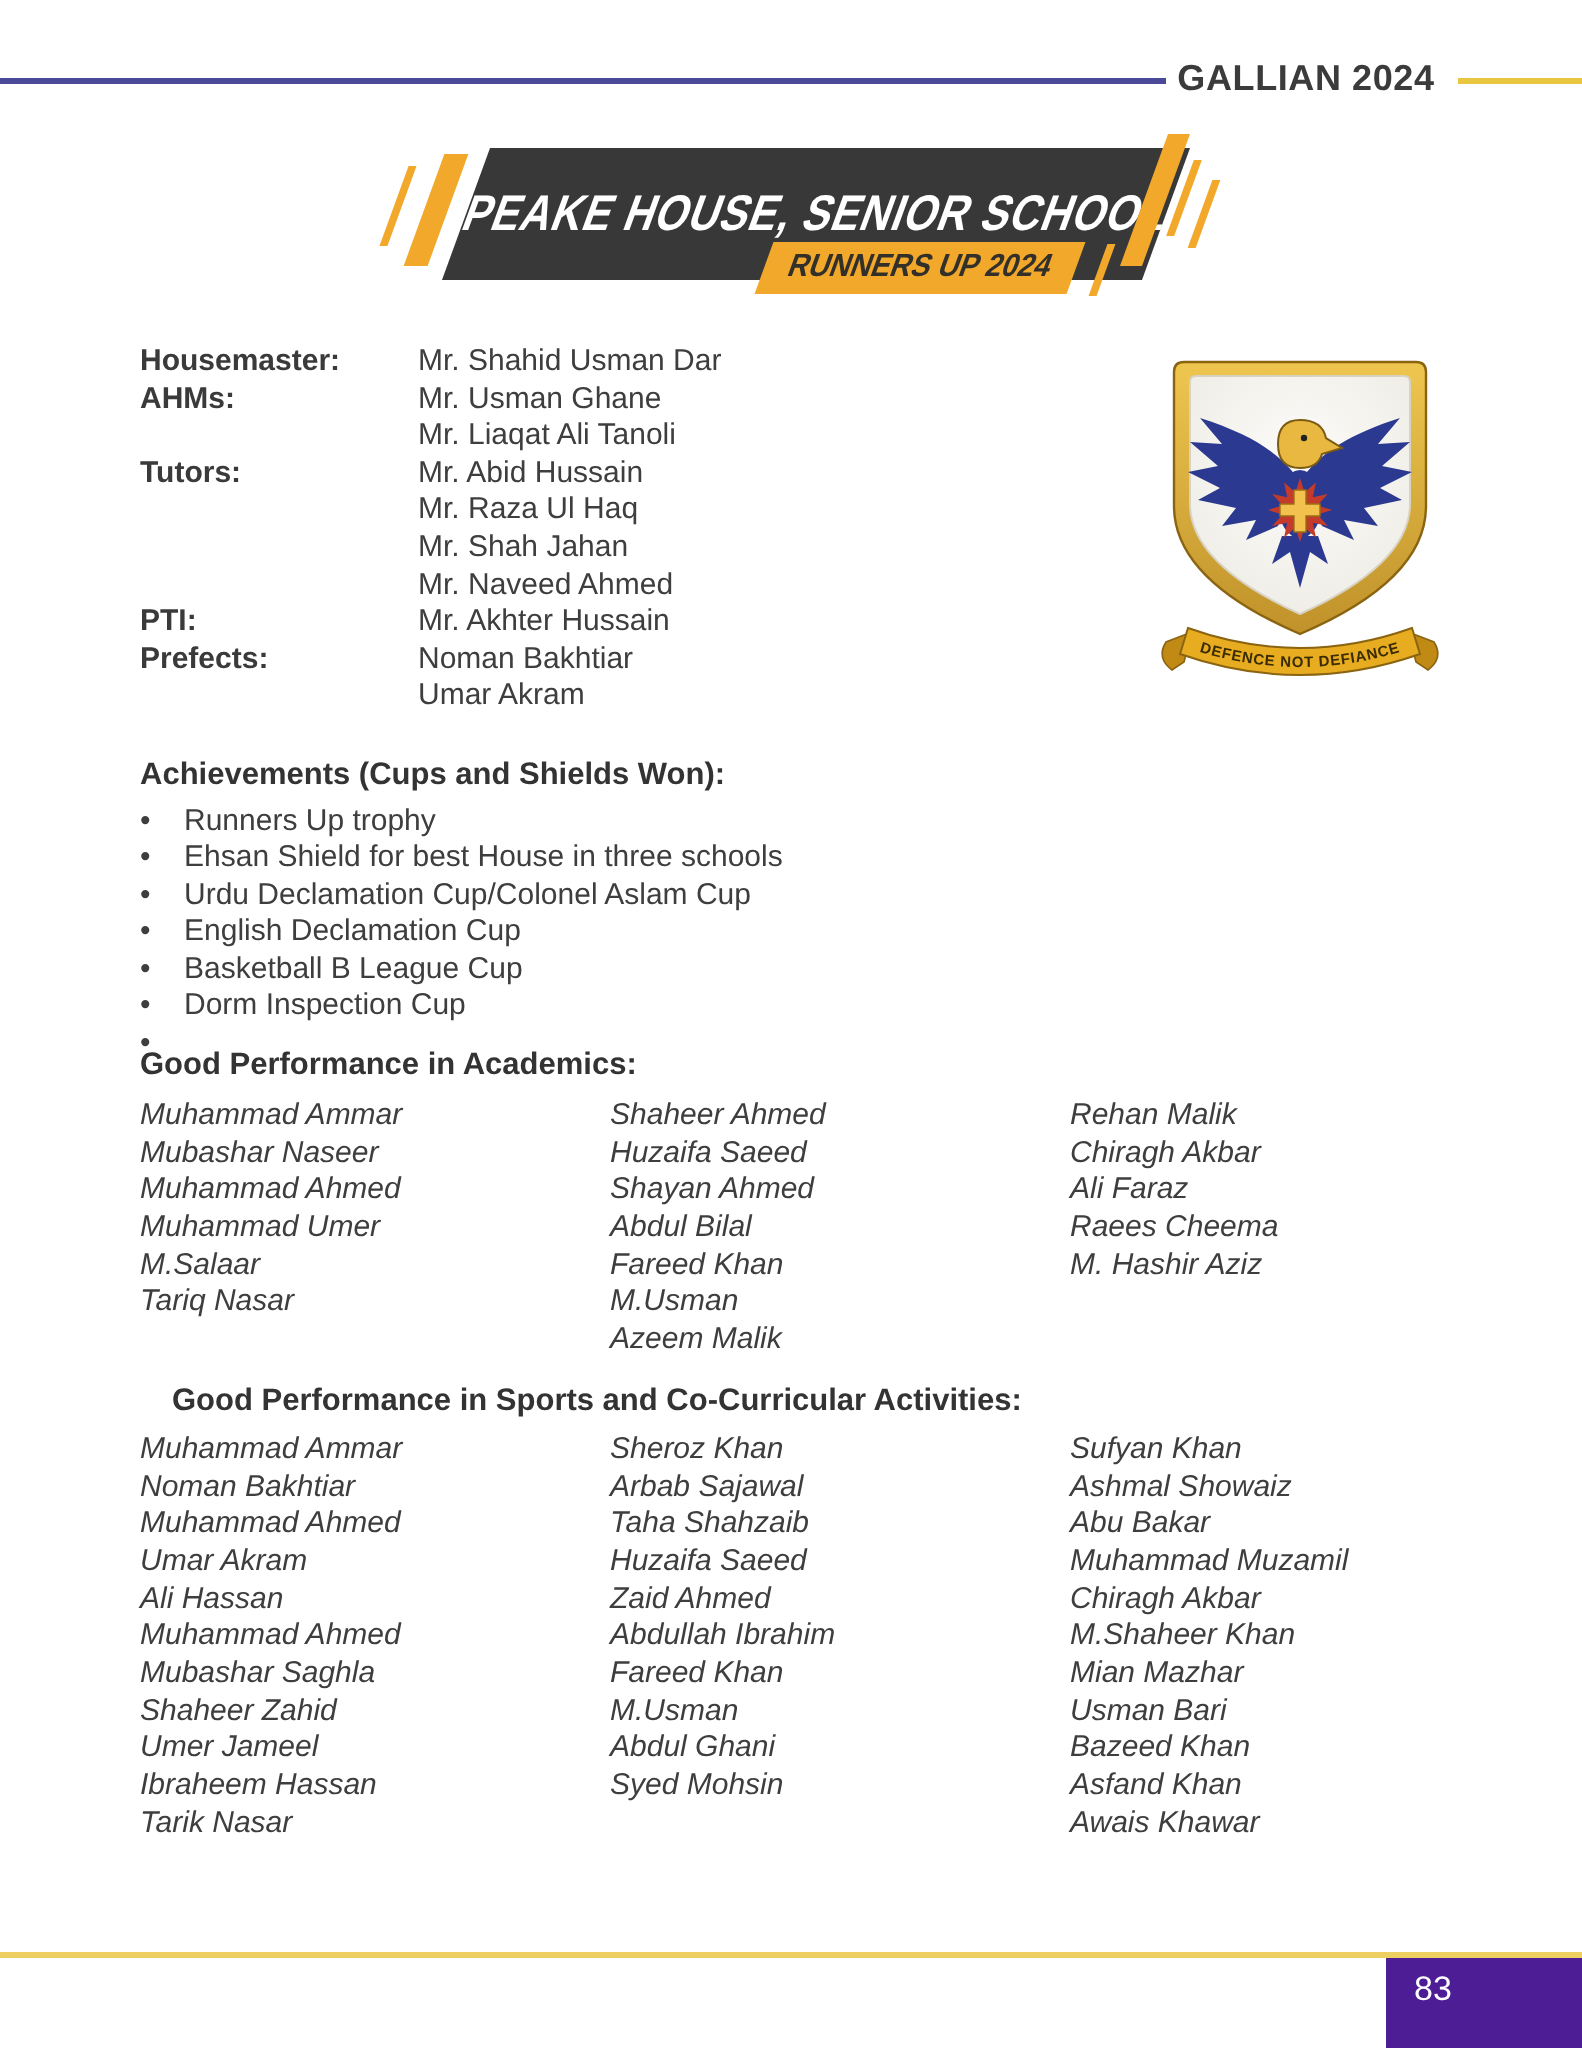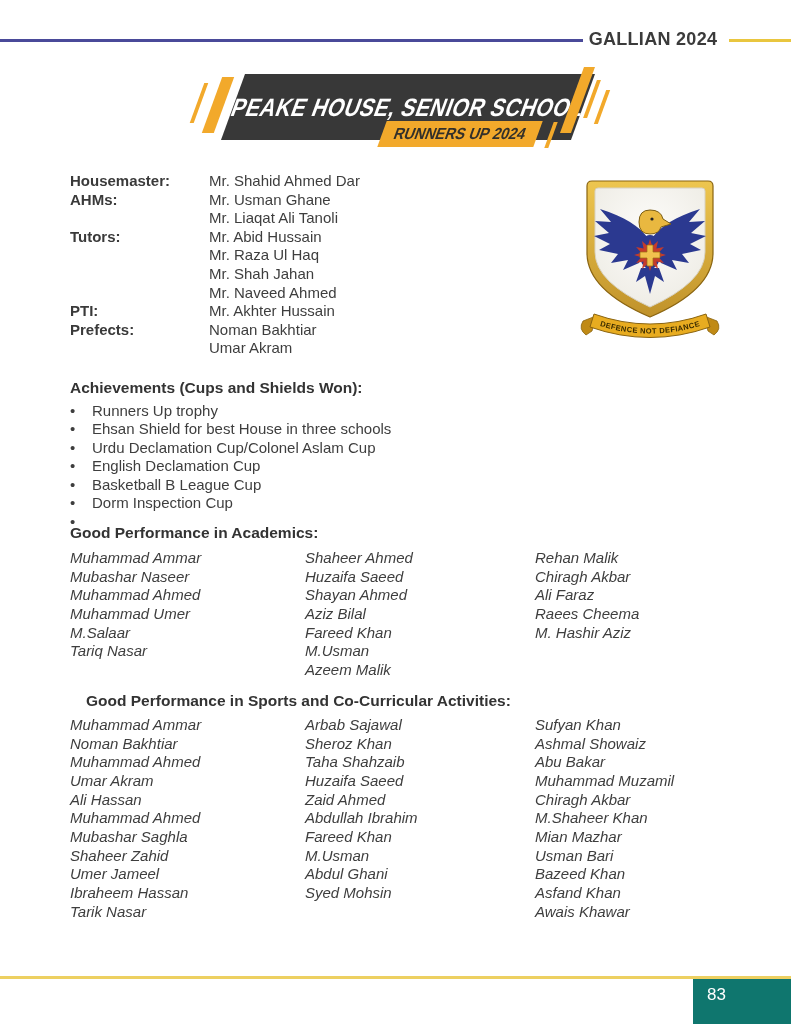--- a/index.html
+++ b/index.html
@@ -61,21 +61,21 @@
   .name-cols{position:absolute;left:70px;display:flex;font-size:15px;}
   .cols-academics{top:549px;}
   .cols-sports{top:716px;}
   .name-col{width:235px;}
   .name-col:nth-child(2){width:230px;}
   .name-col:nth-child(3){width:auto;}
   .name{line-height:18.65px;white-space:nowrap;font-style:italic;}
   
   .footer-rule{position:absolute;left:0;top:976px;width:791px;height:3px;background:#edd061;}
   .page-badge{
-    position:absolute;left:693px;top:979px;width:98px;height:45px;background:#0f766e;
+    position:absolute;left:693px;top:979px;width:98px;height:45px;background:#4c1d95;
     color:#ffffff;font-size:17px;box-sizing:border-box;padding:6px 0 0 14px;
   }
 </style>
 </head>
 <body>
 
 <div class="page">
 
   <div class="rule rule-purple"></div>
   <div class="journal">GALLIAN 2024</div>
@@ -93,21 +93,21 @@
     <div class="slash skew sl-thin-r3"></div>
     <div class="banner-sub skew">
       <span class="banner-sub-text">RUNNERS UP 2024</span>
     </div>
   </div>
 
   <section class="staff">
     <div>
         <div class="staff-row">
           <span class="staff-label">Housemaster:</span>
-          <span class="staff-value">Mr. Shahid Ahmed Dar</span>
+          <span class="staff-value">Mr. Shahid Usman Dar</span>
         </div>
         <div class="staff-row">
           <span class="staff-label">AHMs:</span>
           <span class="staff-value">Mr. Usman Ghane</span>
         </div>
         <div class="staff-row">
           <span class="staff-label"></span>
           <span class="staff-value">Mr. Liaqat Ali Tanoli</span>
         </div>
         <div class="staff-row">
@@ -225,21 +225,21 @@
         <div class="name">Mubashar Naseer</div>
         <div class="name">Muhammad Ahmed</div>
         <div class="name">Muhammad Umer</div>
         <div class="name">M.Salaar</div>
         <div class="name">Tariq Nasar</div>
       </div>
       <div class="name-col">
         <div class="name">Shaheer Ahmed</div>
         <div class="name">Huzaifa Saeed</div>
         <div class="name">Shayan Ahmed</div>
-        <div class="name">Aziz Bilal</div>
+        <div class="name">Abdul Bilal</div>
         <div class="name">Fareed Khan</div>
         <div class="name">M.Usman</div>
         <div class="name">Azeem Malik</div>
       </div>
       <div class="name-col">
         <div class="name">Rehan Malik</div>
         <div class="name">Chiragh Akbar</div>
         <div class="name">Ali Faraz</div>
         <div class="name">Raees Cheema</div>
         <div class="name">M. Hashir Aziz</div>
@@ -255,22 +255,22 @@
         <div class="name">Umar Akram</div>
         <div class="name">Ali Hassan</div>
         <div class="name">Muhammad Ahmed</div>
         <div class="name">Mubashar Saghla</div>
         <div class="name">Shaheer Zahid</div>
         <div class="name">Umer Jameel</div>
         <div class="name">Ibraheem Hassan</div>
         <div class="name">Tarik Nasar</div>
       </div>
       <div class="name-col">
+        <div class="name">Sheroz Khan</div>
         <div class="name">Arbab Sajawal</div>
-        <div class="name">Sheroz Khan</div>
         <div class="name">Taha Shahzaib</div>
         <div class="name">Huzaifa Saeed</div>
         <div class="name">Zaid Ahmed</div>
         <div class="name">Abdullah Ibrahim</div>
         <div class="name">Fareed Khan</div>
         <div class="name">M.Usman</div>
         <div class="name">Abdul Ghani</div>
         <div class="name">Syed Mohsin</div>
       </div>
       <div class="name-col">

